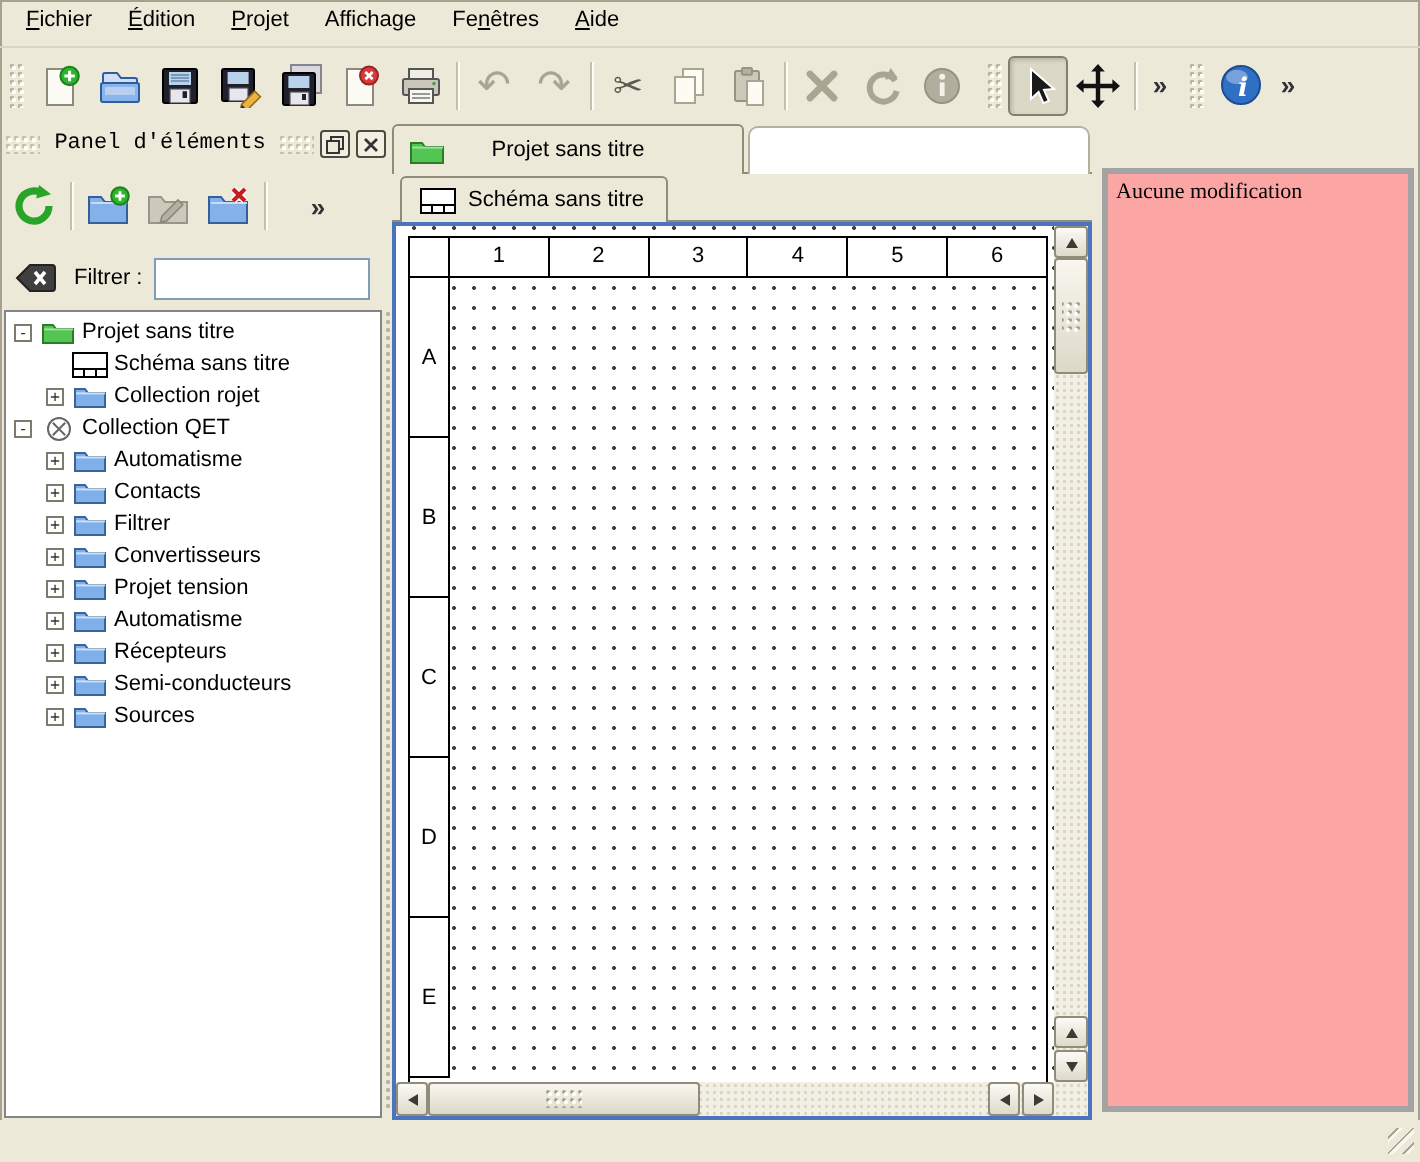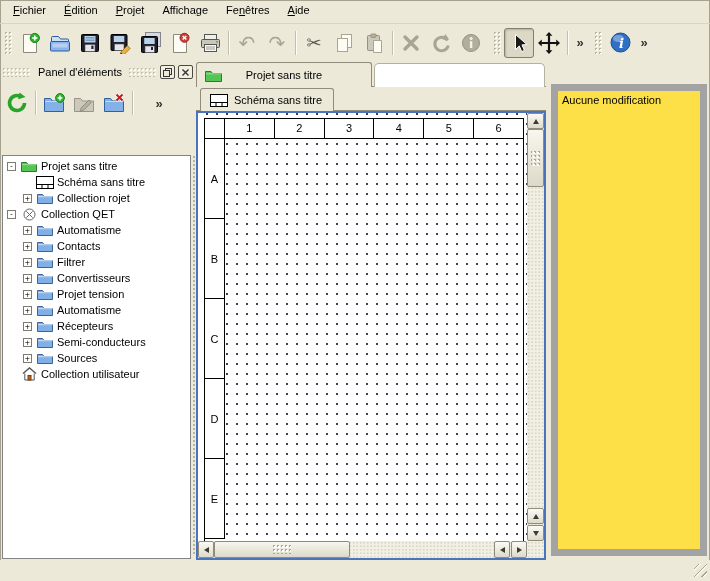--- a/index.html
+++ b/index.html
@@ -19,21 +19,21 @@
 .tb-btn.active{border:1px solid #827f6f;background:#dcd8c6;box-shadow:inset 1px 1px 2px rgba(0,0,0,.18);}
 .tb-sep{width:1px;height:24px;background:#c3bfad;box-shadow:1px 0 0 #fffdf6;margin:0 3px;}
 .iconchar{font-size:20px;line-height:1;color:#4a4a42;}
 .dis{color:#a9a593;}
 .chev{font-size:13px;font-weight:bold;color:#333;padding:0 2px;}
 
 
 .dock{position:absolute;}
 .dock-header{position:absolute;left:0;right:0;top:1px;height:20px;display:flex;align-items:center;padding:0 3px;}
 .grip-tex{flex:1;height:9px;background-image:radial-gradient(circle at 1px 1px,#fffdf6 1px,transparent 1.4px),radial-gradient(circle at 1px 1px,#c6c1ab 1px,transparent 1.4px);background-size:4px 4px;background-position:1px 1px,0 0;}
-.dock-title{padding:0 7px;white-space:nowrap;}
+.dock-title{padding:0 7px;white-space:nowrap;font-family:Liberation Mono, monospace;}
 .dock-btn{width:15px;height:14px;border:1px solid #4a4a42;background:#f2efe2;border-radius:2px;display:flex;align-items:center;justify-content:center;margin-left:3px;}
 
 
 .ldock-toolbar{position:absolute;left:2px;top:24px;right:2px;height:36px;display:flex;align-items:center;}
 .ldock-toolbar .tb-btn{width:30px;height:30px;}
 .ld-more{margin-left:14px;}
 
 
 .filter-row{position:absolute;left:0;top:64px;right:0;height:28px;display:flex;align-items:center;padding-left:7px;}
 .filter-label{margin:0 6px 0 8px;}
@@ -78,21 +78,21 @@
 .thumb-grip{width:18px;height:9px;background-image:radial-gradient(circle at 1px 1px,#fff 0.9px,transparent 1.1px),radial-gradient(circle at 1px 1px,#aba690 0.9px,transparent 1.1px);background-size:4px 4px;background-position:1px 1px,0 0;}
 .thumb-grip.v{transform:rotate(90deg);}
 .arr{width:0;height:0;}
 .arr-up{border-left:3.5px solid transparent;border-right:3.5px solid transparent;border-bottom:5px solid #3c3c34;}
 .arr-dn{border-left:3.5px solid transparent;border-right:3.5px solid transparent;border-top:5px solid #3c3c34;}
 .arr-lf{border-top:3.5px solid transparent;border-bottom:3.5px solid transparent;border-right:5px solid #3c3c34;}
 .arr-rt{border-top:3.5px solid transparent;border-bottom:3.5px solid transparent;border-left:5px solid #3c3c34;}
 .corner{position:absolute;right:0;bottom:0;width:17px;height:17px;}
 
 
-.undo-list{position:absolute;left:3px;top:23px;width:156px;height:472px;background:#fde047;border:7px solid #a3a3a3;overflow:hidden;}
+.undo-list{position:absolute;left:3px;top:23px;width:156px;height:472px;background:#fca5a5;border:3px solid #a3a3a3;overflow:hidden;font-family:Liberation Serif, serif;}
 .undo-item{padding:3px 4px 1px;}
 
 
 .statusbar{position:absolute;left:0;top:560px;width:710px;height:21px;background:#ece9d8;}
 .sizegrip{position:absolute;right:3px;bottom:4px;width:13px;height:13px;background:repeating-linear-gradient(135deg,transparent 0 3px,#aaa591 3px 4px,#f8f6ee 4px 5.5px);}
 </style>
 </head>
 <body>
 
 <div class="menubar">
@@ -332,20 +332,30 @@
             <path d="M14.5 2.5l6 6m0-6l-6 6" stroke="#c41e1e" stroke-width="2"></path>
           </svg>
         </span>
       </div>
     <div class="tb-sep"></div>
     <div class="tb-btn ld-more" style="width:18px">
         <span class="chev">»</span>
       </div>
   </div>
 
+  <div class="filter-row">
+    <span>
+        <svg width="22" height="16" viewBox="0 0 22 16">
+          <path d="M8 1.5h11a1.5 1.5 0 0 1 1.5 1.5v10a1.5 1.5 0 0 1-1.5 1.5H8L1.5 8z" fill="#3f3f3f" stroke="#222"></path>
+          <path d="M10.5 5l5 6m0-6l-5 6" stroke="#fff" stroke-width="1.8"></path>
+        </svg>
+      </span>
+    <span class="filter-label">Filtrer :</span>
+    <input class="filter-input" type="text" value="" style="">
+  </div>
 
   <div class="tree">
       <div class="trow" style="padding-left: 4px;">
         <span class="twisty">-</span>
         <span class="ticon">
           <svg width="16" height="12" viewBox="0 0 16 12">
             <path d="M.5 2.5h5l1.5 2h8.5v7H.5z" fill="#52c552" stroke="#2c7a2c"></path>
             <path d="M1 4.7h14.5" stroke="#9fe09f"></path>
           </svg>
         </span>
@@ -463,31 +473,20 @@
       </div>
       <div class="trow" style="padding-left: 20px;">
         <span class="twisty">+</span>
         <span class="ticon">
           <svg width="16" height="12" viewBox="0 0 16 12">
             <path d="M.5 2.5h5l1.5 2h8.5v7H.5z" fill="#7fb0e8" stroke="#3c6496"></path>
             <path d="M1 4.7h14.5" stroke="#cfe2f6"></path>
           </svg>
         </span>
         <span class="tlabel">Sources</span>
-      </div>
-      <div class="trow" style="padding-left: 4px;">
-        <span class="tspacer"></span>
-        <span class="ticon">
-          <svg width="15" height="14" viewBox="0 0 15 14">
-            <path d="M1 6.5L7.5 1 14 6.5" fill="none" stroke="#555" stroke-width="1.4"></path>
-            <path d="M2.8 6.5V13h9.4V6.5" fill="#fff" stroke="#555"></path>
-            <rect x="6" y="8.5" width="3" height="4.5" fill="#c06018" stroke="#7a3c0c"></rect>
-          </svg>
-        </span>
-        <span class="tlabel">Collection utilisateur</span>
       </div>
     </div>
   <div class="vgrip"></div>
 </div>
 
 <div class="workspace">
   <div class="ptabbar">
     <div class="tab ptab">
       <span class="ticon">
           <svg width="17" height="13" viewBox="0 0 17 13">

